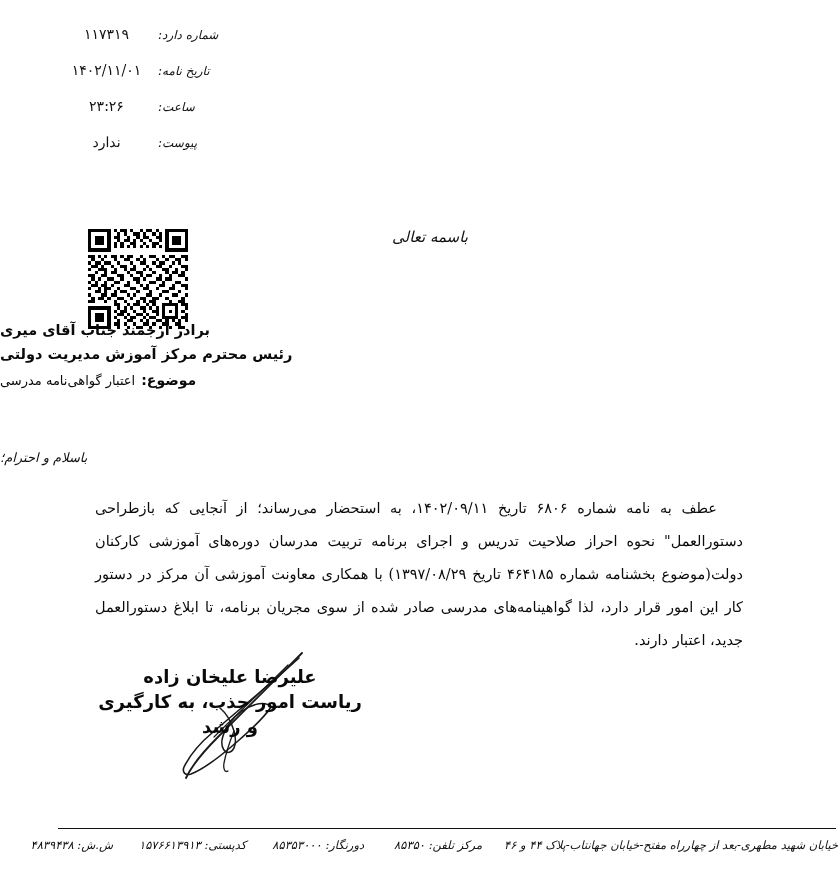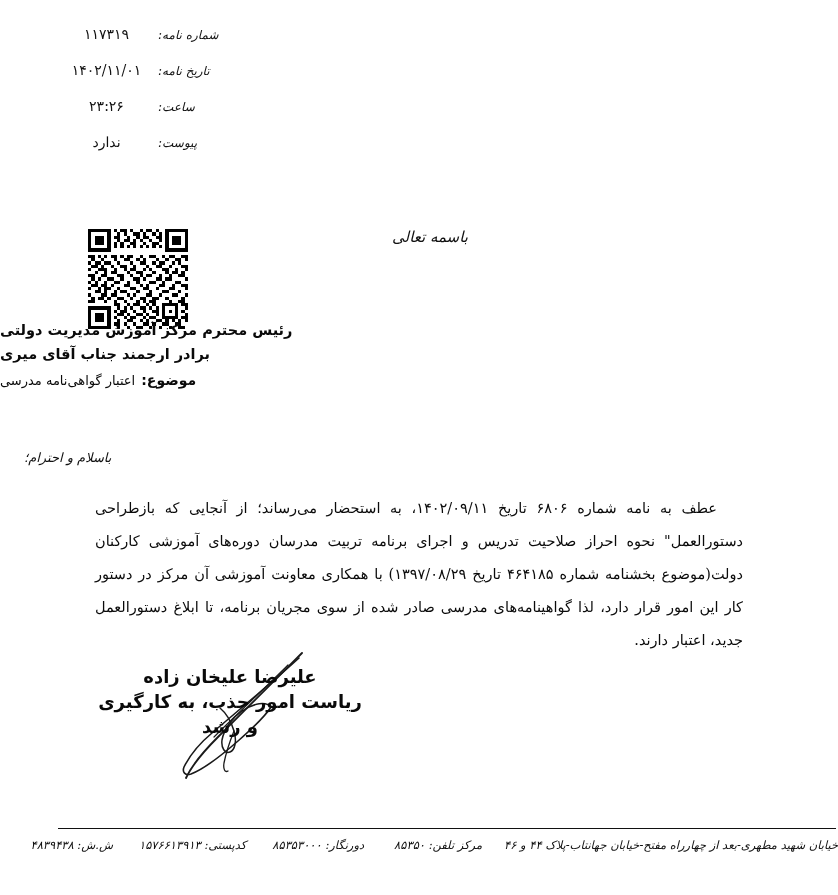--- a/index.html
+++ b/index.html
@@ -150,21 +150,20 @@
     top: 450px;
     left: 0;
     width: 790px;
     text-align: left;
     font-family: "DejaVu Serif", serif;
     font-size: 13px;
     font-style: italic;
     color: #111111;
     direction: rtl;
     unicode-bidi: isolate;
-    padding-left: 24px;
   }
 
   
   .body-text {
     position: absolute;
     top: 492px;
     left: 95px;
     width: 648px;
     direction: rtl;
     text-align: justify;
@@ -238,21 +237,21 @@
   .f-postal  { margin-left: 26px; }
   .f-serial  { margin-left: 8px; }
 </style>
 </head>
 <body>
 
 <div class="page">
 
   <div class="meta-block">
     <div class="meta-row">
-      <span class="meta-label">شماره نامه:</span>
+      <span class="meta-label">شماره دارد:</span>
       <span class="meta-value">۱۱۷۳۱۹</span>
     </div>
     <div class="meta-row">
       <span class="meta-label">تاریخ نامه:</span>
       <span class="meta-value">۱۴۰۲/۱۱/۰۱</span>
     </div>
     <div class="meta-row">
       <span class="meta-label">ساعت:</span>
       <span class="meta-value">۲۳:۲۶</span>
     </div>
@@ -307,22 +306,22 @@
         <path d="M10 29h1v1h-1z M13 29h2v1h-2z M17 29h1v1h-1z M19 29h1v1h-1z M22 29h2v1h-2z M25 29h1v1h-1z M27 29h1v1h-1z M29 29h1v1h-1z M31 29h1v1h-1z"></path>
         <path d="M9 30h2v1H9z M12 30h1v1h-1z M15 30h1v1h-1z M18 30h2v1h-2z M21 30h1v1h-1z M24 30h2v1h-2z M28 30h2v1h-2z"></path>
         <path d="M10 31h1v1h-1z M13 31h1v1h-1z M16 31h2v1h-2z M20 31h1v1h-1z M23 31h1v1h-1z M26 31h1v1h-1z M29 31h2v1h-2z"></path>
       </g>
     </svg>
   </div>
 
   <div class="basmala">باسمه تعالی</div>
 
   <div class="recipient">
+    <div class="recipient-line">برادر ارجمند جناب آقای میری</div>
     <div class="recipient-line">رئیس محترم مرکز آموزش مدیریت دولتی</div>
-    <div class="recipient-line">برادر ارجمند جناب آقای میری</div>
     <div class="subject-line">
       <span class="subject-key">موضوع:</span><span class="subject-val">اعتبار گواهی‌نامه مدرسی</span>
     </div>
   </div>
 
   <div class="greeting">باسلام و احترام؛</div>
 
   <div class="body-text">عطف به نامه شماره ۶۸۰۶ تاریخ ۱۴۰۲/۰۹/۱۱، به استحضار می‌رساند؛ از آنجایی که بازطراحی دستورالعمل" نحوه احراز صلاحیت تدریس و اجرای برنامه تربیت مدرسان دوره‌های آموزشی کارکنان دولت(موضوع بخشنامه شماره ۴۶۴۱۸۵ تاریخ ۱۳۹۷/۰۸/۲۹) با همکاری معاونت آموزشی آن مرکز در دستور کار این امور قرار دارد، لذا گواهینامه‌های مدرسی صادر شده از سوی مجریان برنامه، تا ابلاغ دستورالعمل جدید، اعتبار دارند.</div>
 
   <svg class="sig-stroke" viewBox="0 0 150 150" aria-hidden="true">

